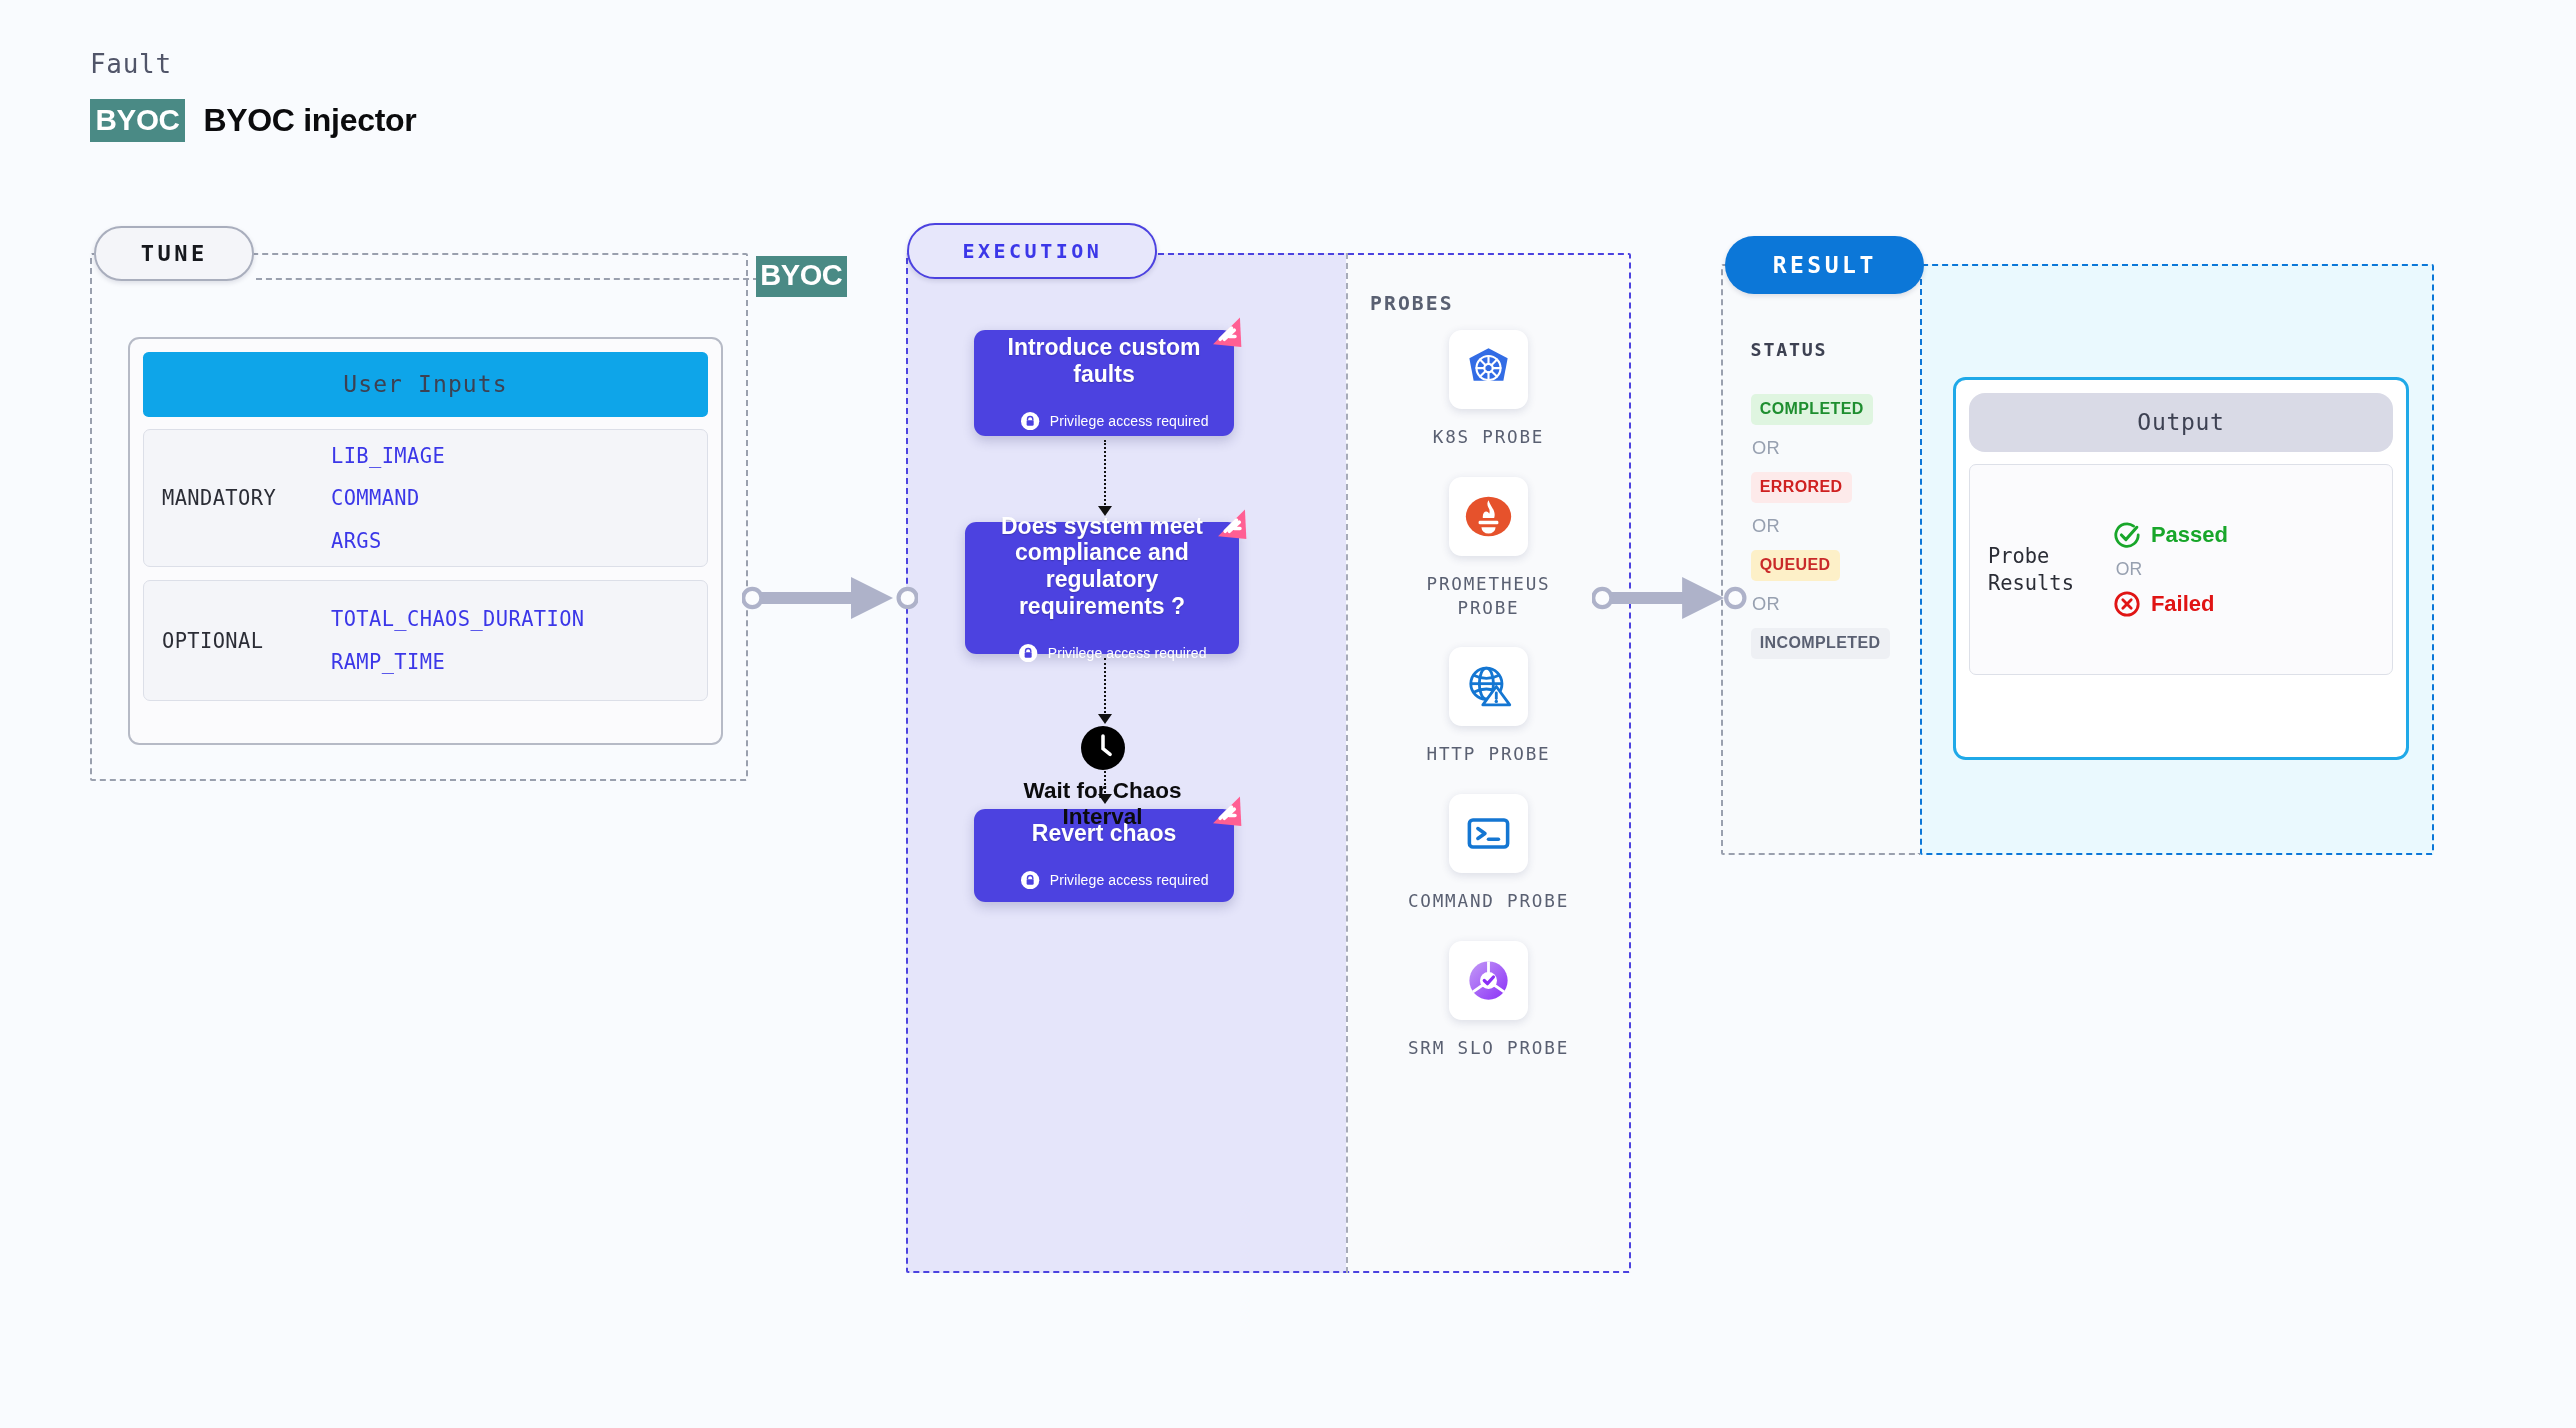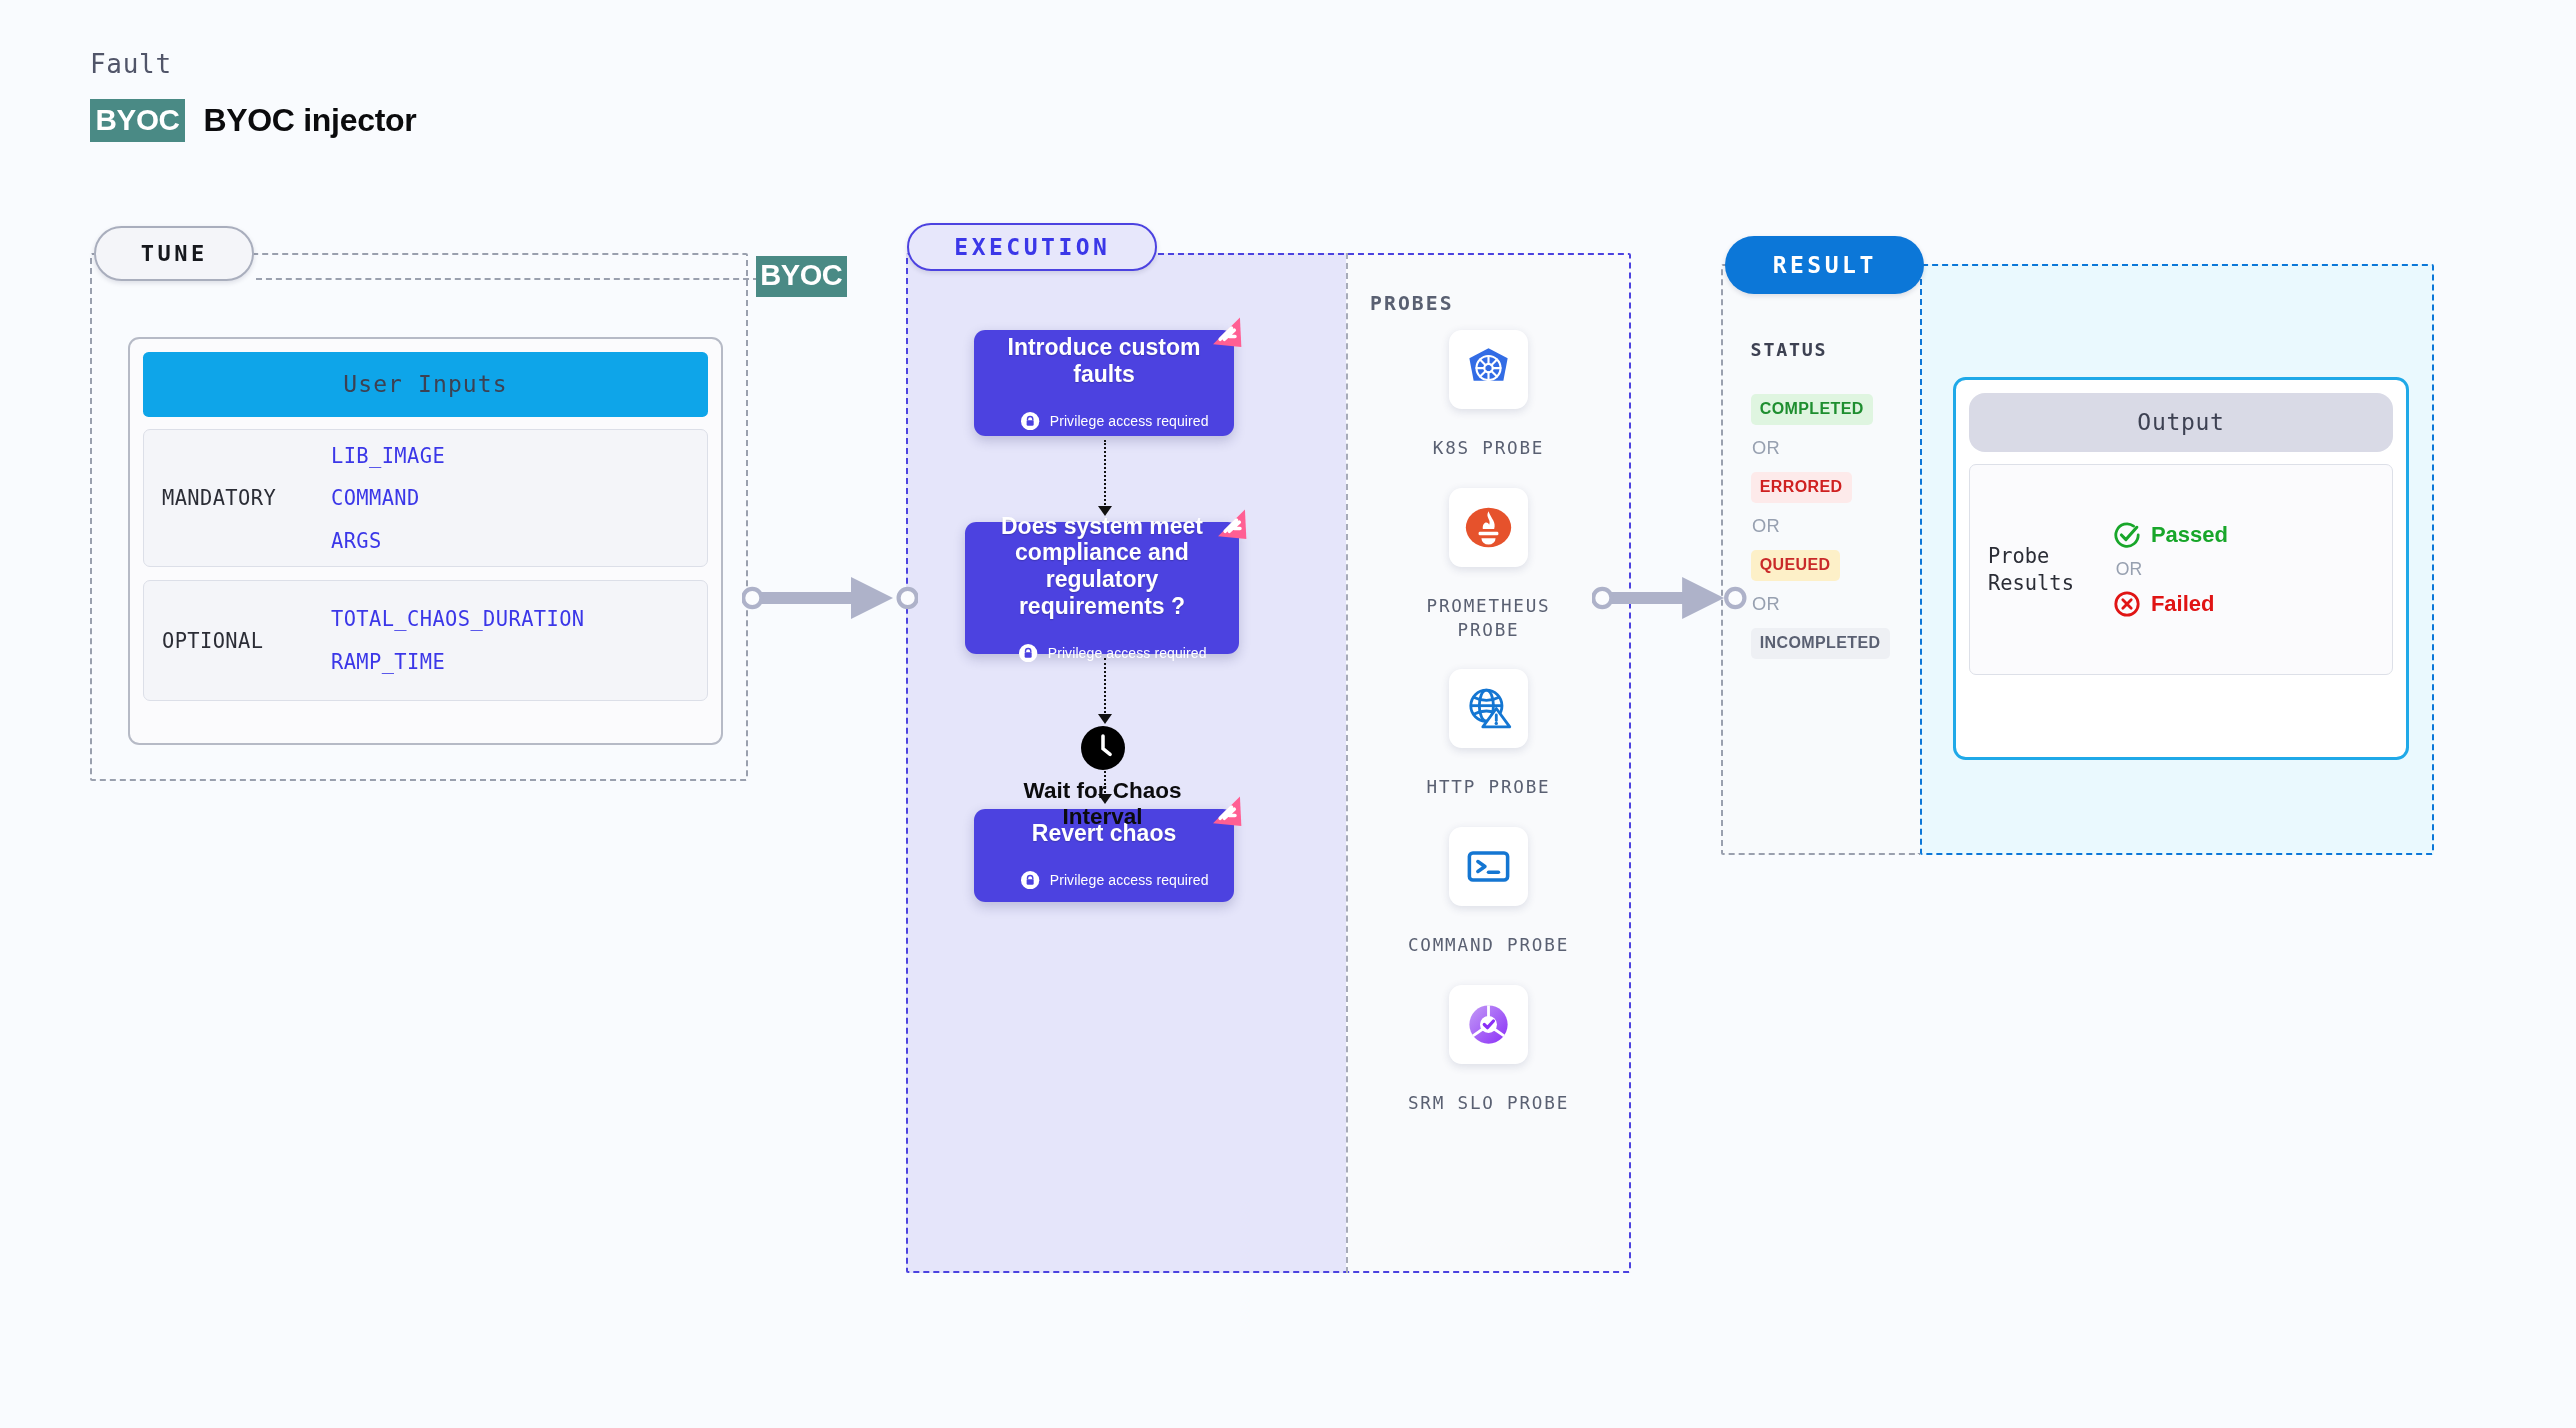--- a/index.html
+++ b/index.html
@@ -108,23 +108,23 @@
   }
   #exec-right-fill {
     position: absolute; left: 440px; top: 0; right: 0; height: 100%;
     background: #f9fafc;
   }
   #exec-divider {
     position: absolute; left: 440px; top: 0; height: 100%; width: 0;
     border-left: 2.1px dashed #a7abb8; z-index: 3;
   }
   #exec-pill {
-    left: 1.4px; top: -29.6px; width: 250px; height: 48px;
+    left: 1.4px; top: -29.6px; width: 250px; height: 56px;
     background: #e7e7fb; border: 2.8px solid #4c42e0; color: #3b37e8;
-    font-size: 23px;
+    font-size: 20px;
   }
   #probes-title {
     position: absolute; left: 464px; top: 39px;
     font-family: "DejaVu Sans Mono", monospace; font-weight: bold;
     font-size: 19.7px; color: #5a6072; letter-spacing: 2.1px; z-index: 4;
   }
 
   
   .flow { position: absolute; left: 0; top: 0; width: 472px; height: 100%; z-index: 4; }
   .node {
@@ -172,21 +172,21 @@
     display: flex; flex-direction: column; align-items: center; gap: 27px;
     z-index: 4;
   }
   .probe-item { display: flex; flex-direction: column; align-items: center; width: 183px; }
   .probe-tile {
     width: 79px; height: 79px; background: #ffffff; border-radius: 12.7px;
     box-shadow: 0 2.8px 8.4px rgba(40,50,90,.13);
     display: flex; align-items: center; justify-content: center;
   }
   .probe-caption {
-    margin-top: 28px; text-align: center;
+    margin-top: 17px; text-align: center;
     font-family: "DejaVu Sans Mono", monospace; font-size: 17.6px;
     color: #5a6072; letter-spacing: 1.8px; line-height: 1.35;
   }
 
   
   #result-panel { left: 1721px; top: 264px; width: 713px; height: 591px; }
   #result-status-col {
     position: absolute; left: 0; top: 0; width: 199px; height: 100%;
     background: #f8fafc;
     border: 2.1px dashed #9aa0ae;

